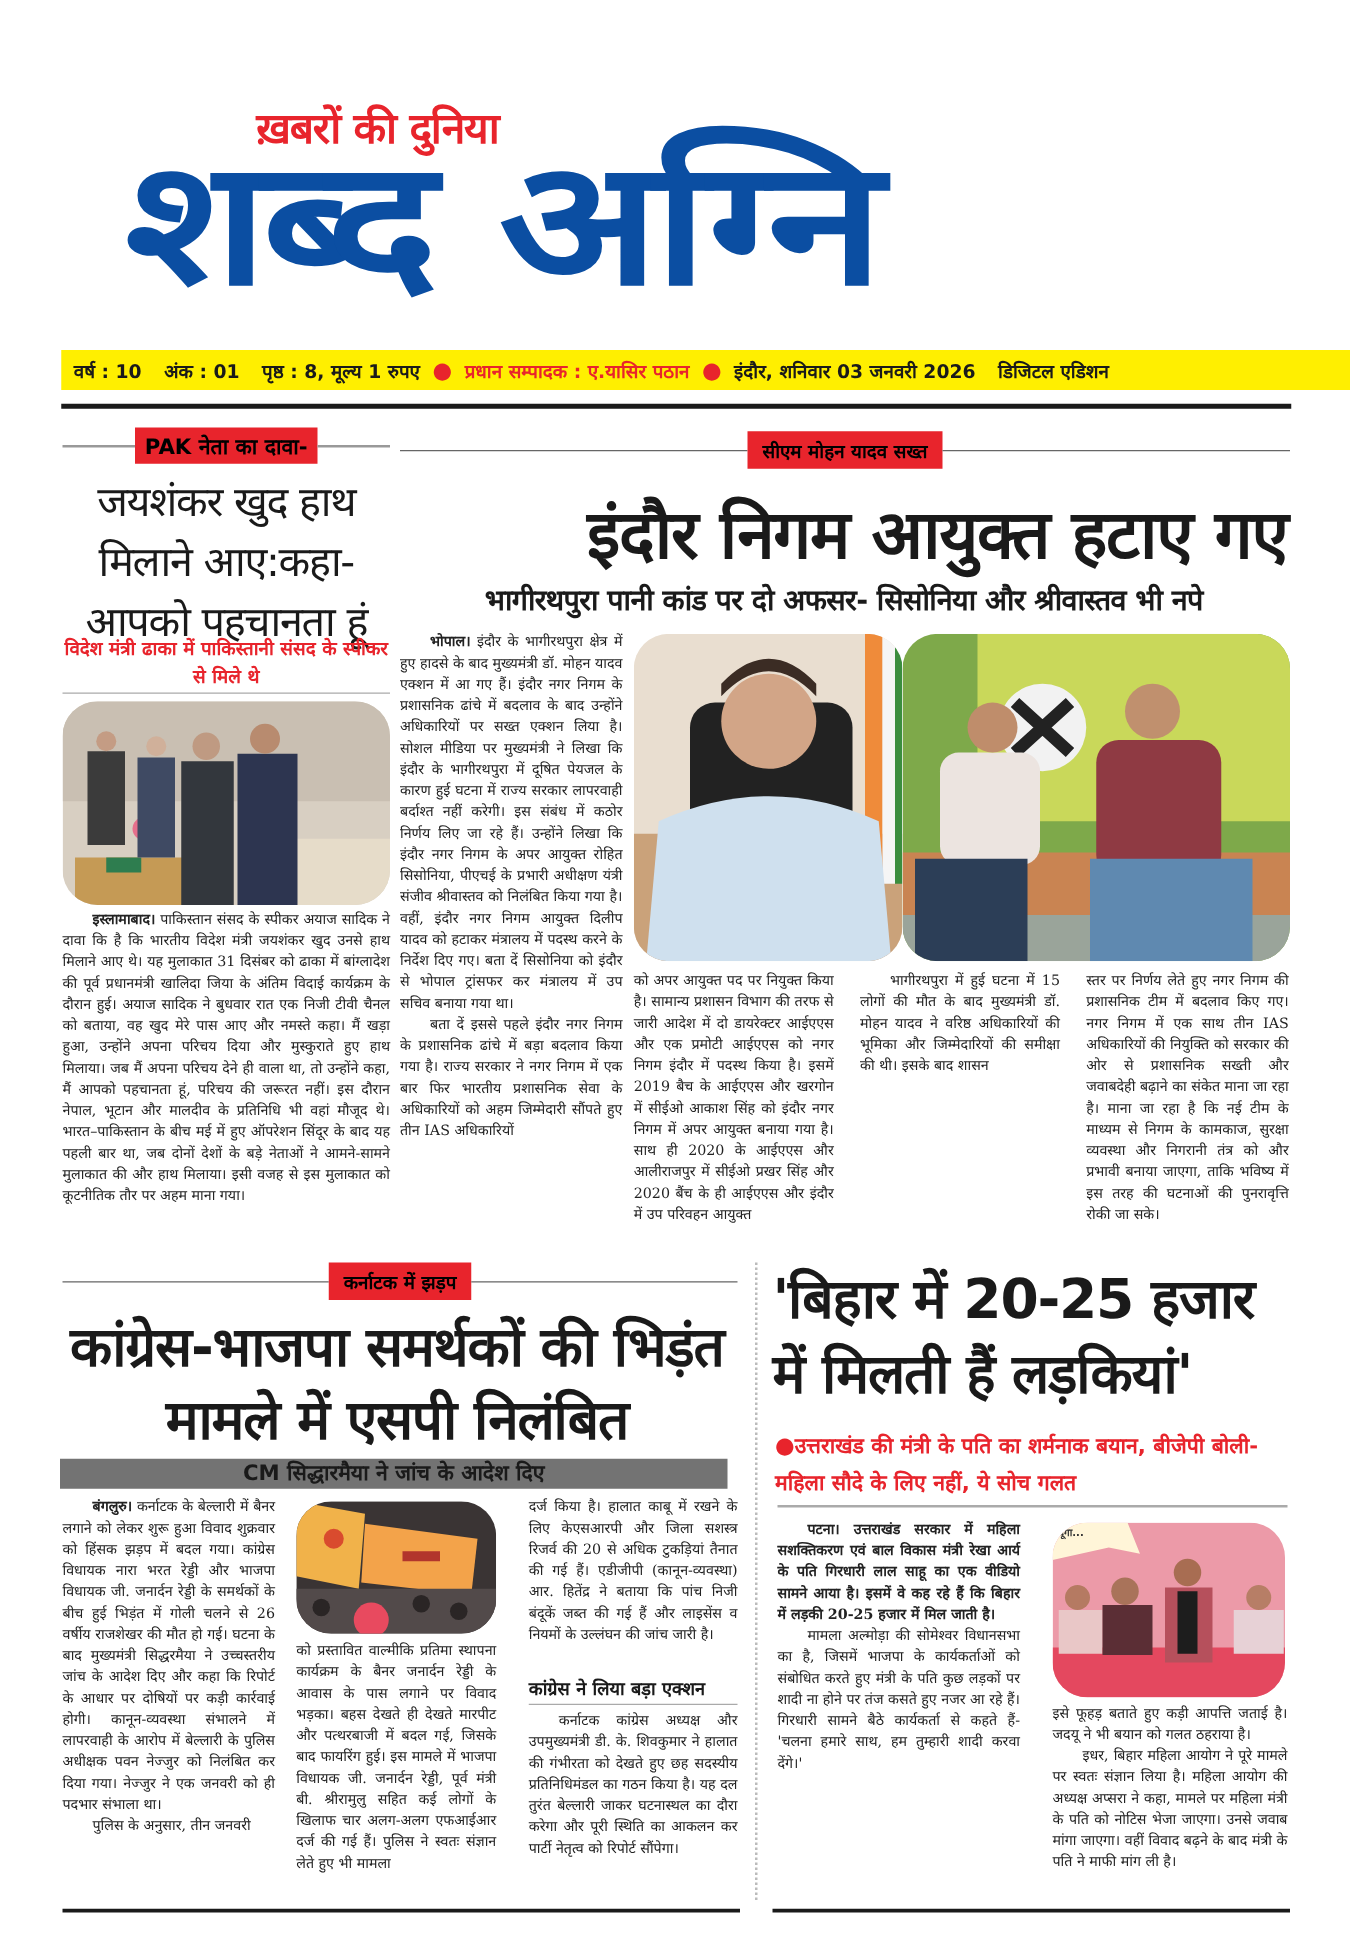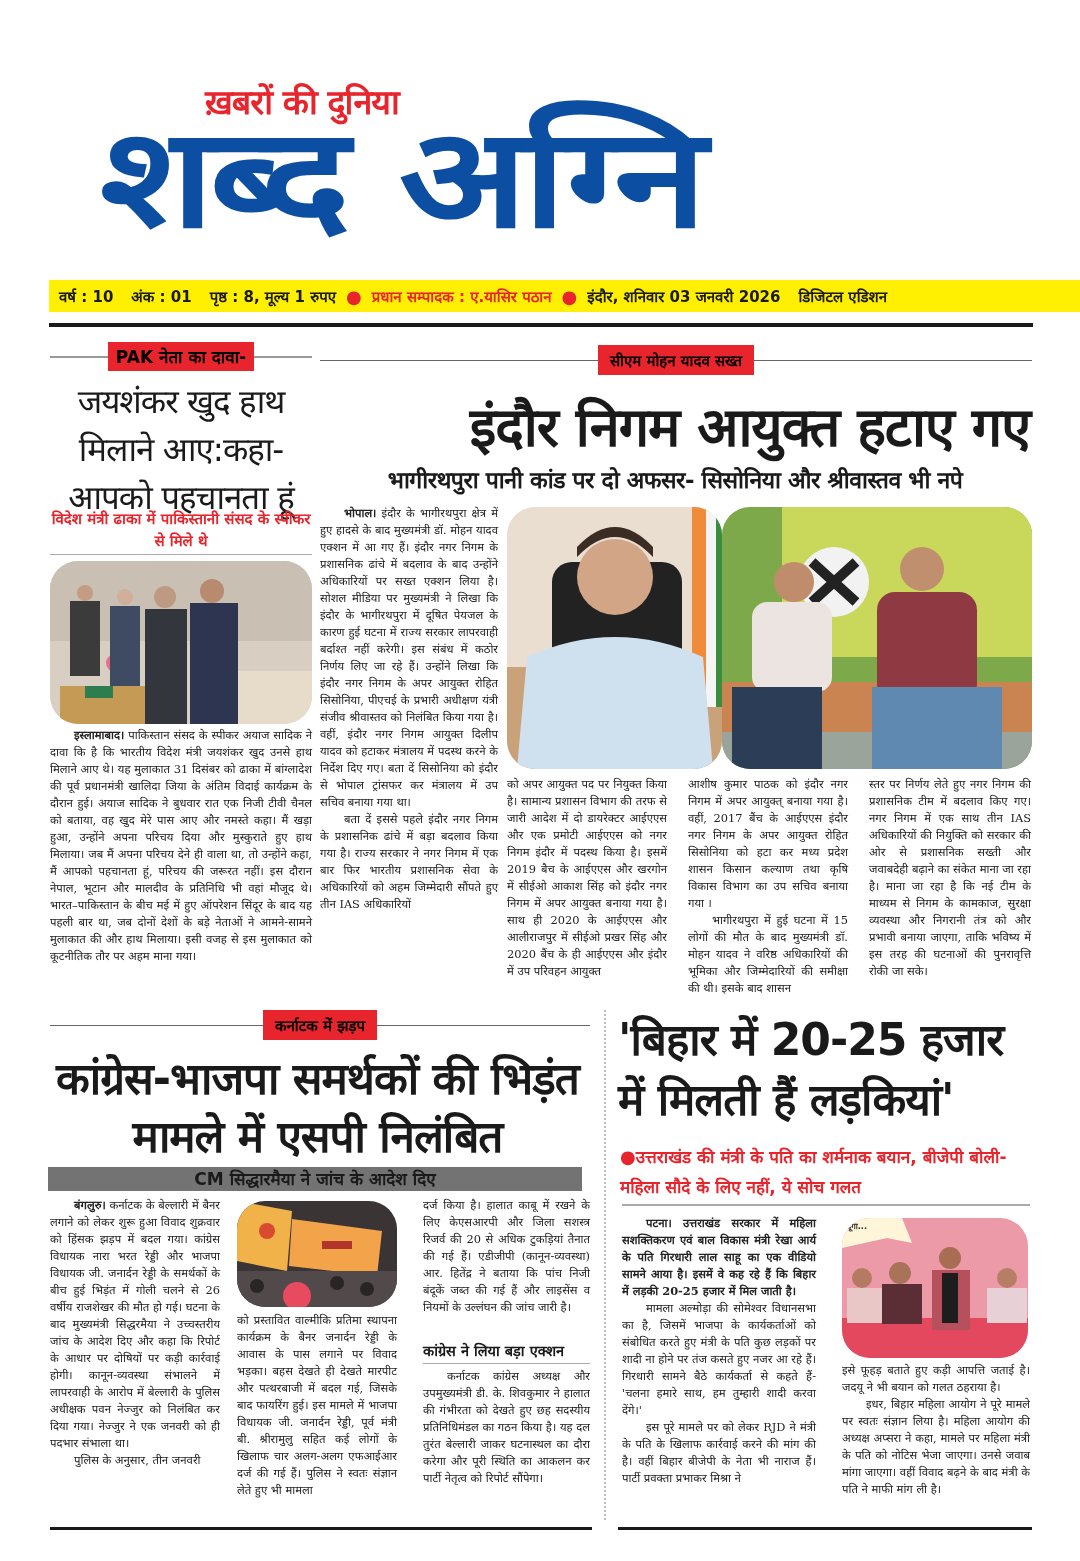--- a/index.html
+++ b/index.html
@@ -138,21 +138,20 @@
     <circle cx="72" cy="75" r="20" fill="#bf8d6b"></circle>
     <rect x="10" y="180" width="90" height="82" fill="#2c3e57"></rect>
     <rect x="155" y="85" width="100" height="110" rx="18" fill="#8f3a43"></rect>
     <circle cx="200" cy="62" r="22" fill="#c0906e"></circle>
     <rect x="150" y="180" width="130" height="82" fill="#5f89b0"></rect>
   </svg>
 </div>
 
 <div class="body-text" style="left:507px; top:776px; width:160px;">को अपर आयुक्त पद पर नियुक्त किया है। सामान्य प्रशासन विभाग की तरफ से जारी आदेश में दो डायरेक्टर आईएएस और एक प्रमोटी आईएएस को नगर निगम इंदौर में पदस्थ किया है। इसमें 2019 बैच के आईएएस और खरगोन में सीईओ आकाश सिंह को इंदौर नगर निगम में अपर आयुक्त बनाया गया है। साथ ही 2020 के आईएएस और आलीराजपुर में सीईओ प्रखर सिंह और 2020 बैंच के ही आईएएस और इंदौर में उप परिवहन आयुक्त</div>
 <div class="body-text" style="left:688px; top:776px; width:160px;">
-  <div>आशीष कुमार पाठक को इंदौर नगर निगम में अपर आयुक्त् बनाया गया है। वहीं, 2017 बैंच के आईएएस इंदौर नगर निगम के अपर आयुक्त रोहित सिसोनिया को हटा कर मध्य प्रदेश शासन किसान कल्याण तथा कृषि विकास विभाग का उप सचिव बनाया गया ।</div>
   <div class="indent">भागीरथपुरा में हुई घटना में 15 लोगों की मौत के बाद मुख्यमंत्री डॉ. मोहन यादव ने वरिष्ठ अधिकारियों की भूमिका और जिम्मेदारियों की समीक्षा की थी। इसके बाद शासन</div>
 </div>
 <div class="body-text" style="left:869px; top:776px; width:162px;">स्तर पर निर्णय लेते हुए नगर निगम की प्रशासनिक टीम में बदलाव किए गए। नगर निगम में एक साथ तीन IAS अधिकारियों की नियुक्ति को सरकार की ओर से प्रशासनिक सख्ती और जवाबदेही बढ़ाने का संकेत माना जा रहा है। माना जा रहा है कि नई टीम के माध्यम से निगम के कामकाज, सुरक्षा व्यवस्था और निगरानी तंत्र को और प्रभावी बनाया जाएगा, ताकि भविष्य में इस तरह की घटनाओं की पुनरावृत्ति रोकी जा सके।</div>
 
 <div class="kicker-wrap" style="left:50px; top:1010px; width:540px;">
   <div class="kicker-line" style="height:1px; background:#666;"></div>
   <div class="kicker" style="font-size:15px; padding:5px 12px;">कर्नाटक में झड़प</div>
   <div class="kicker-line" style="height:1px; background:#666;"></div>
 </div>
 <div class="k-head">कांग्रेस-भाजपा समर्थकों की भिड़ंत मामले में एसपी निलंबित</div>
@@ -187,21 +186,20 @@
 <div class="dotted-v"></div>
 <div class="b-head">'बिहार में 20-25 हजार में मिलती हैं लड़कियां'</div>
 <div class="b-sub">
   <span class="bul">●</span><span>उत्तराखंड की मंत्री के पति का शर्मनाक बयान, बीजेपी बोली- महिला सौदे के लिए नहीं, ये सोच गलत</span>
 </div>
 <div class="thin-rule" style="left:622px; top:1204px; width:408px; height:2px;"></div>
 
 <div class="body-text indent" style="left:622px; top:1215px; width:194px;">
   <b>पटना।</b><b> उत्तराखंड सरकार में महिला सशक्तिकरण एवं बाल विकास मंत्री रेखा आर्य के पति गिरधारी लाल साहू का एक वीडियो सामने आया है। इसमें वे कह रहे हैं कि बिहार में लड़की 20-25 हजार में मिल जाती है।</b>
   <div class="indent">मामला अल्मोड़ा की सोमेश्वर विधानसभा का है, जिसमें भाजपा के कार्यकर्ताओं को संबोधित करते हुए मंत्री के पति कुछ लड़कों पर शादी ना होने पर तंज कसते हुए नजर आ रहे हैं। गिरधारी सामने बैठे कार्यकर्ता से कहते हैं- 'चलना हमारे साथ, हम तुम्हारी शादी करवा देंगे।'</div>
-  <div class="indent">इस पूरे मामले पर को लेकर RJD ने मंत्री के पति के खिलाफ कार्रवाई करने की मांग की है। वहीं बिहार बीजेपी के नेता भी नाराज हैं। पार्टी प्रवक्ता प्रभाकर मिश्रा ने</div>
 </div>
 
 <div class="photo" style="left:842px; top:1218px; width:186px; height:140px;">
   <svg width="186" height="140" viewBox="0 0 186 140">
     <rect width="186" height="140" fill="#ec9aa8"></rect>
     <rect x="0" y="100" width="186" height="40" fill="#e4485f"></rect>
     <polygon points="0,0 60,0 70,25 45,20 0,30" fill="#fff5d8"></polygon>
     <circle cx="20" cy="60" r="10" fill="#b57a62"></circle>
     <rect x="5" y="70" width="35" height="35" fill="#e9c7c7"></rect>
     <circle cx="58" cy="55" r="11" fill="#a9735a"></circle>

